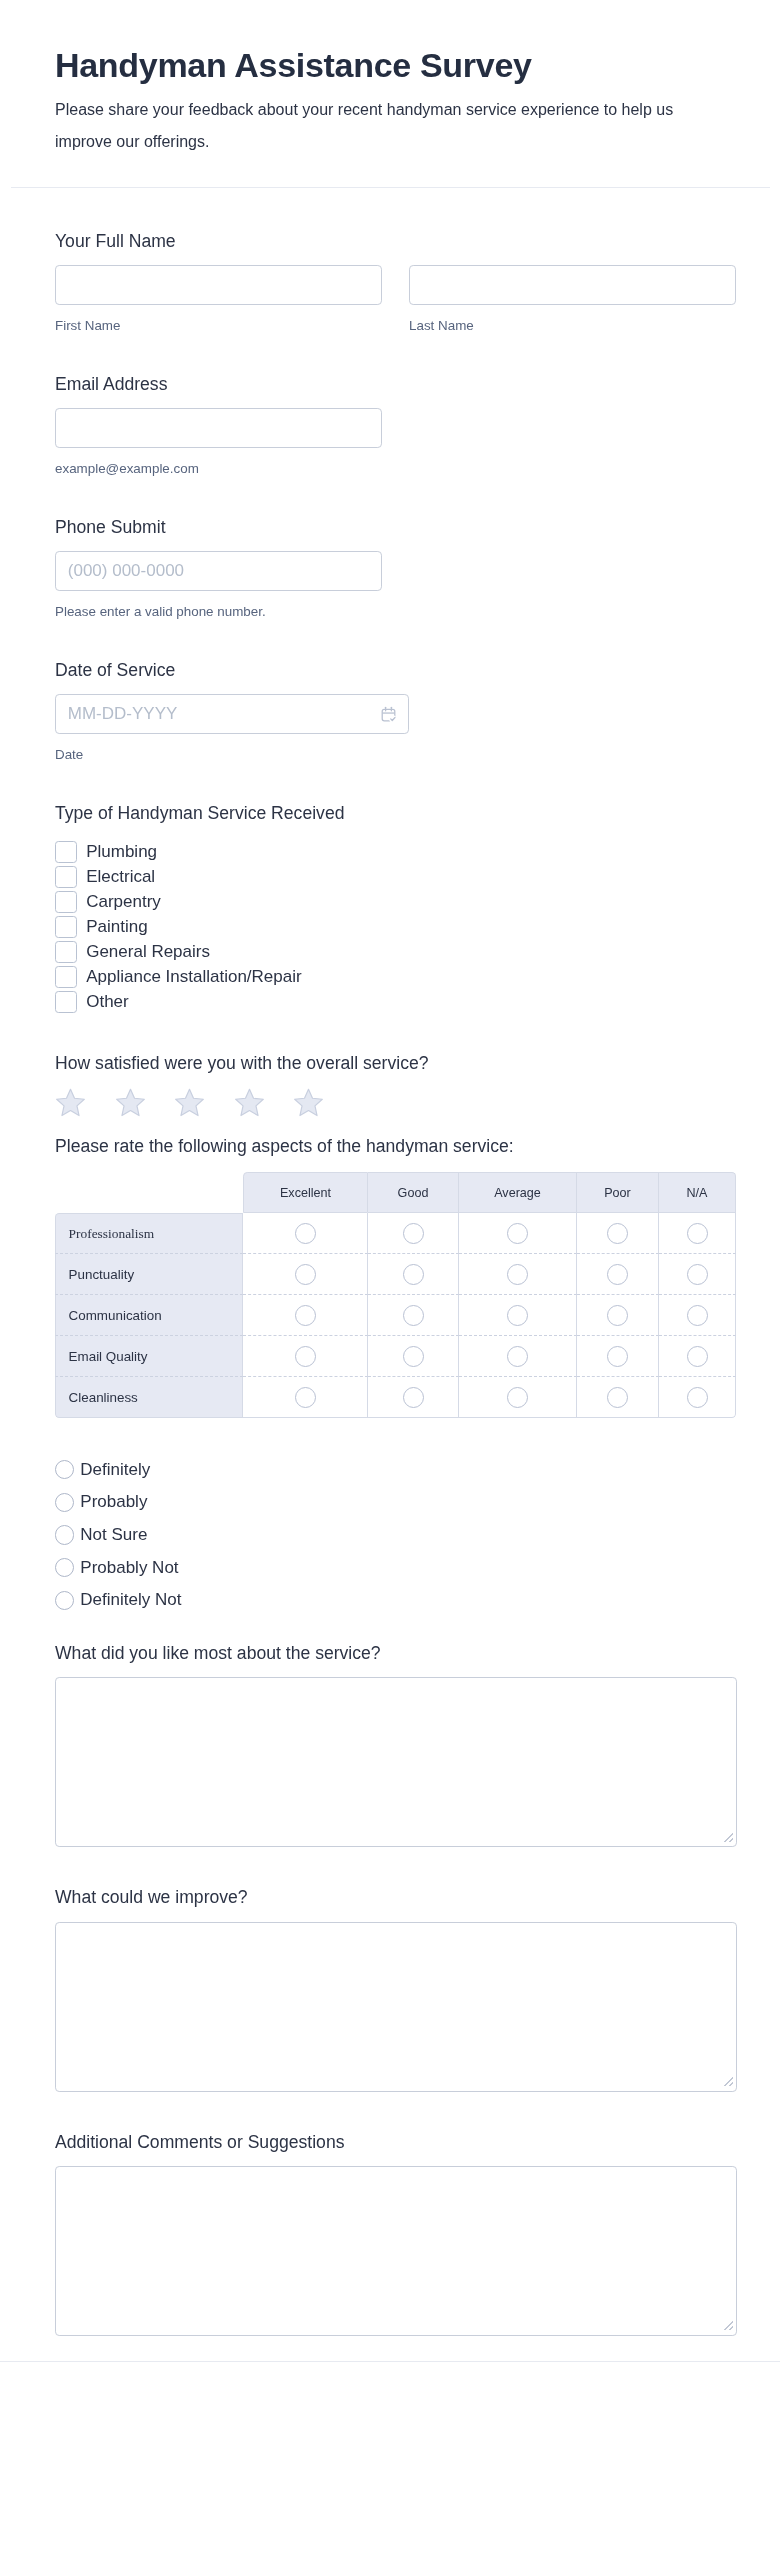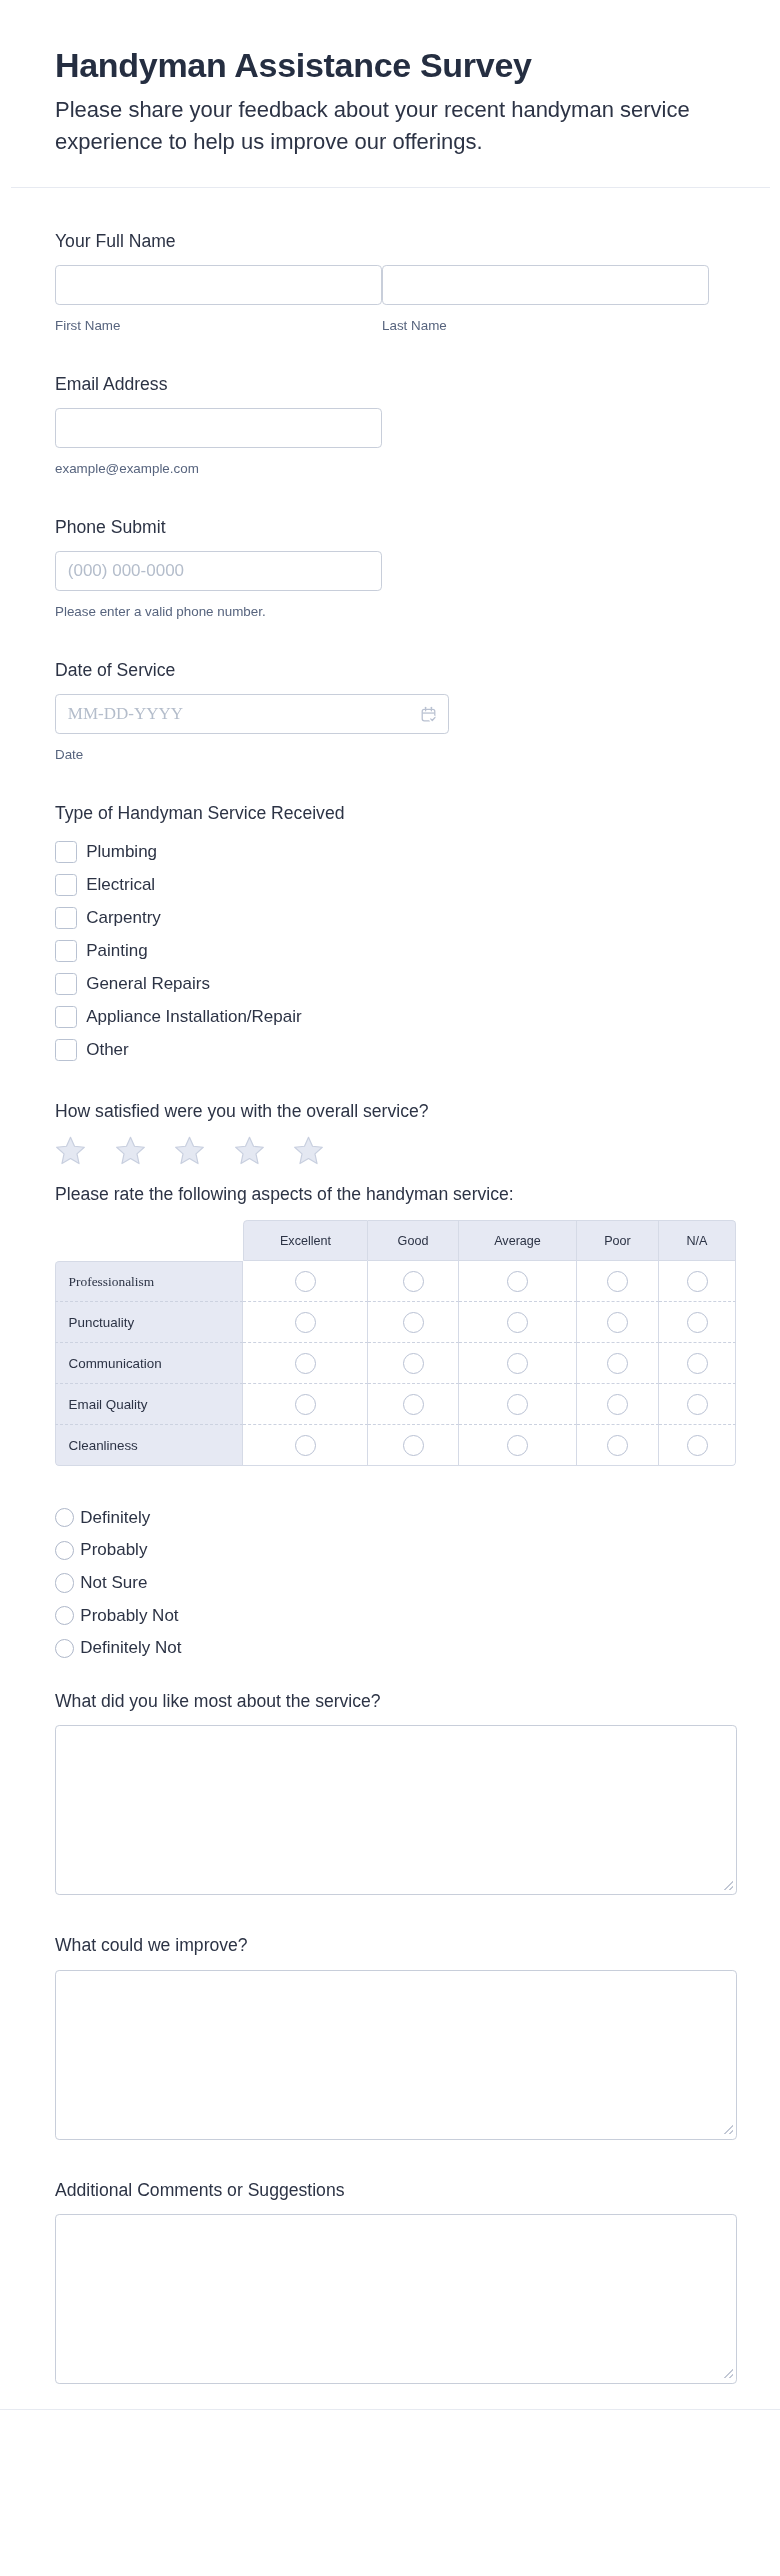--- a/index.html
+++ b/index.html
@@ -11,21 +11,21 @@
   }
   .page { width: 781px; min-height: 2576px; background: #fff; }
 
   
   .form-header { padding: 47px 54px 0 55px; }
   .form-title {
     font-size: 34px; line-height: 37px; font-weight: 700;
     color: #252e41; letter-spacing: -0.3px;
   }
   .form-subtitle {
-    margin-top: 10px; font-size: 22px; line-height: 32px;
+    margin-top: 10px; font-size: 16px; line-height: 32px;
     font-weight: 400; color: #2c3345; max-width: 689px;
   }
   .divider { border: none; border-top: 0.8px solid #e7eaf1; height: 0; }
   .divider.top { margin: 28.5px 11px 0 11px; }
   .divider.bottom { margin: 25px 0 0 0; }
 
   
   .content { padding: 0 44px 0 55px; }
   .field { margin-top: 39px; }
   .field.f-fullname { margin-top: 42px; }
@@ -39,28 +39,28 @@
   .sublabel { margin-top: 11.8px; font-size: 13.4px; line-height: 17px; color: #57647e; font-weight: 400; }
 
   .text-input {
     width: 327px; height: 40px;
     border: 0.8px solid #c8ceda; border-radius: 4.2px;
     background: #fff; font-family: inherit; font-size: 17px; color: #2c3345;
     padding: 0 11.8px; outline: none; display: block;
   }
   .text-input::placeholder { color: #b4bdcb; opacity: 1; }
 
-  .name-row { display: flex; }
+  .name-row { display: flex; gap: 27px; }
   .subfield { width: 327px; }
 
-  .date-wrap { position: relative; width: 394px; font-family: Liberation Serif, serif; }
+  .date-wrap { position: relative; width: 354px; }
   .date-icon { position: absolute; right: 11.8px; top: 11.8px; width: 17px; height: 17px; pointer-events: none; }
 
   
-  .check-list { display: flex; flex-direction: column; gap: 11px; margin-top: 16px; }
+  .check-list { display: flex; flex-direction: column; gap: 3px; margin-top: 16px; }
   .check-row { display: flex; align-items: center; gap: 9.2px; height: 22px; cursor: pointer; }
   .checkbox {
     width: 22px; height: 22px; flex: 0 0 22px;
     border: 0.8px solid #b9c2d2; border-radius: 3.4px; background: #fff;
   }
   .opt-label { font-size: 17px; color: #2c3345; font-weight: 400; }
 
   
   .stars { display: flex; gap: 28.5px; margin-top: 1.7px; }
   .star { width: 31px; height: 29px; cursor: pointer; }

